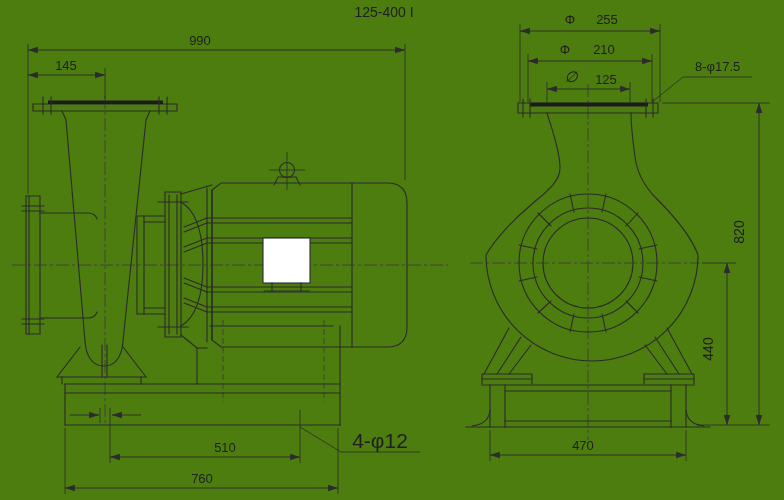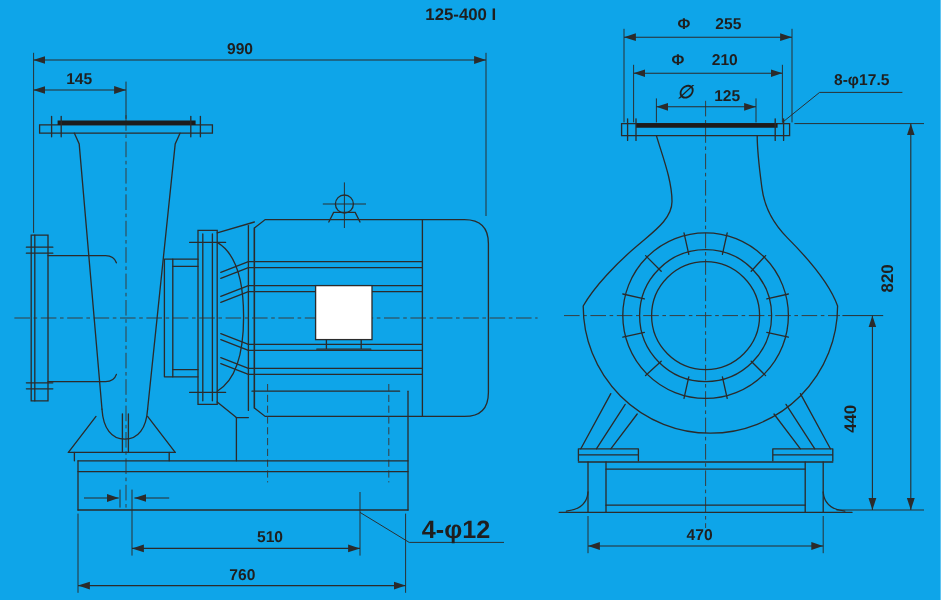--- a/index.html
+++ b/index.html
@@ -1,17 +1,17 @@
 <!DOCTYPE html>
 <html><head>
 <meta charset="utf-8">
 <style>
   html,body{margin:0;padding:0;background:#fff;}
-  .stage{width:784px;height:500px;background:#0ea5e9;position:relative;overflow:hidden;
-         font-family:"Liberation Sans", sans-serif;font-weight:bold;}
+  .stage{width:784px;height:500px;background:#4d7c0f;position:relative;overflow:hidden;
+         font-family:"Liberation Sans", sans-serif;}
   svg{display:block;}
   .s   {stroke:#2b2b2b;stroke-width:1.1;fill:none;stroke-linecap:round;}
   .thk {stroke:#1c1c1c;stroke-width:3.6;fill:none;}
   .ext {stroke:#2b2b2b;stroke-width:0.8;fill:none;}
   .dim {stroke:#2b2b2b;stroke-width:0.9;fill:none;}
   .cl  {stroke:#3a3a3a;stroke-width:0.8;fill:none;stroke-dasharray:13 3 3 3;}
   .dsh {stroke:#3a3a3a;stroke-width:0.8;fill:none;stroke-dasharray:6 3;}
   .wfill{fill:#ffffff;stroke:#2b2b2b;stroke-width:1.1;}
   text{fill:#1f1f1f;font-family:"Liberation Sans", sans-serif;}
   .t13{font-size:13px;}

